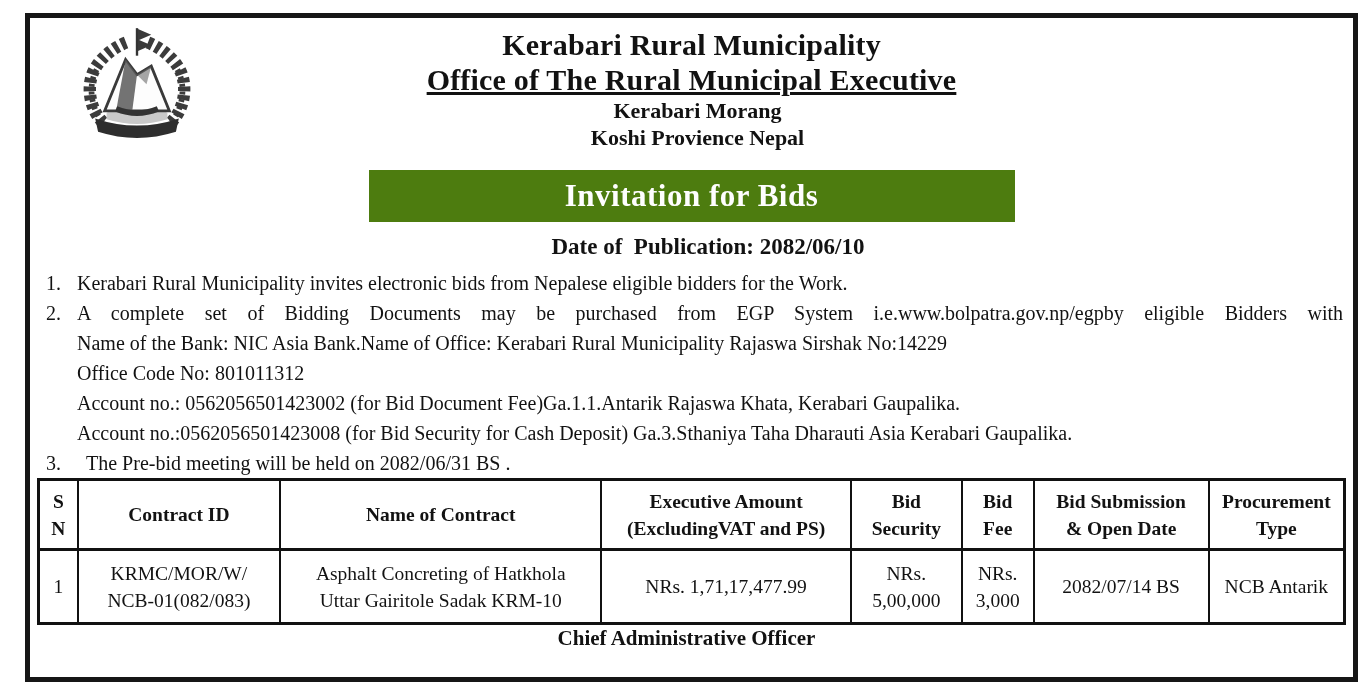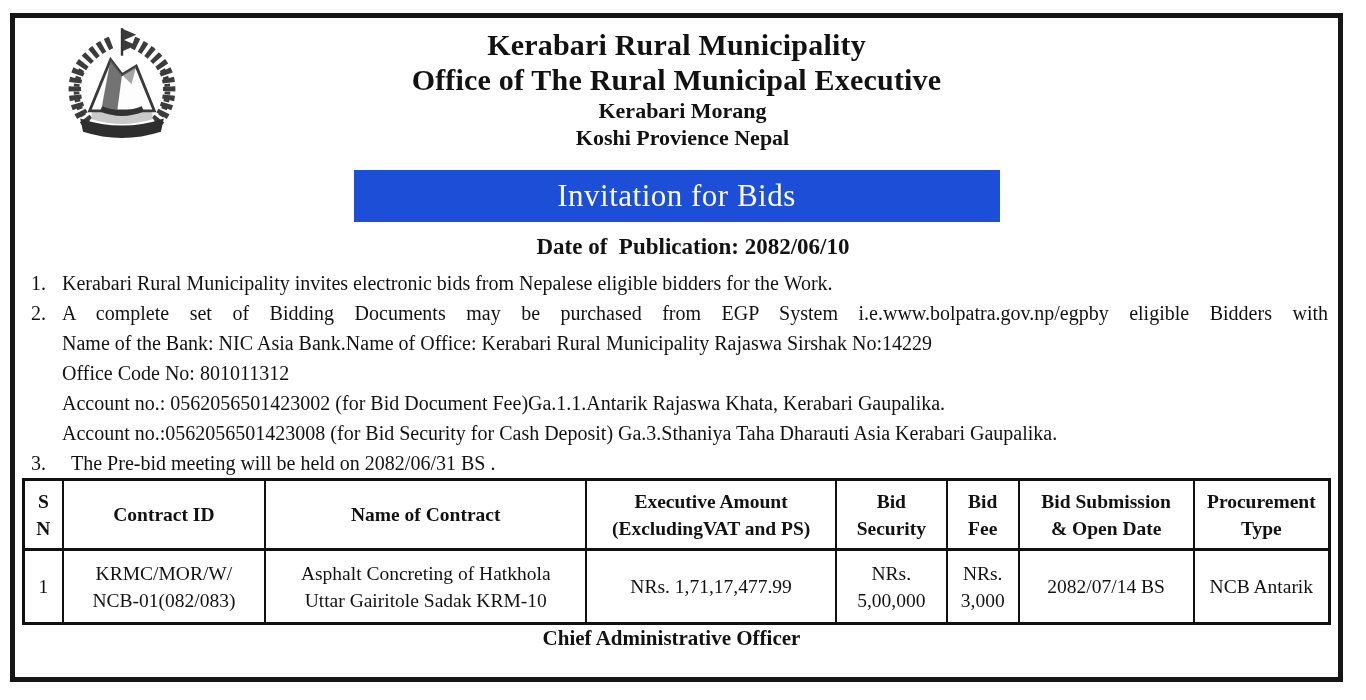--- a/index.html
+++ b/index.html
@@ -5,39 +5,39 @@
   * { margin: 0; padding: 0; box-sizing: border-box; }
   html, body { width: 1366px; height: 700px; background: #ffffff; }
   body {
     position: relative;
     font-family: "Liberation Serif", serif;
     color: #121212;
     overflow: hidden;
   }
   .doc {
     position: absolute;
-    left: 10px; top: 13px;
+    left: 25px; top: 13px;
     width: 1333px; height: 669px;
     border: 5px solid #161616;
     background: #ffffff;
   }
   
   .header { position: relative; padding-top: 10px; }
   .logo {
     position: absolute; left: 50px; top: 4px;
     width: 114px; height: 132px;
   }
   .t1, .t2 { text-align: center; font-weight: bold; font-size: 30px; line-height: 34px; letter-spacing: .2px; }
-  .t2 { line-height: 36px; }
+  .t2 { line-height: 36px; text-decoration: underline; }
   .t3, .t4 { text-align: center; font-weight: bold; font-size: 22px; line-height: 26px; margin-left: 12px; }
   .t4 { line-height: 27px; }
   .banner {
     width: 646px; height: 52px; margin: 19px auto 0;
-    background: #1d4ed8; color: #fefefe;
-    text-align: center; font-weight: normal; font-size: 31px; line-height: 52px;
+    background: #4d7c0f; color: #fefefe;
+    text-align: center; font-weight: bold; font-size: 31px; line-height: 52px;
     letter-spacing: .5px;
   }
   .date-line {
     margin-top: 10px; height: 30px; line-height: 30px;
     text-align: center; font-weight: bold; font-size: 23px;
     white-space: pre-wrap;
     padding-left: 33px;
   }
   
   .bodytext { margin: 6px 10px 0 16px; font-size: 20px; }

